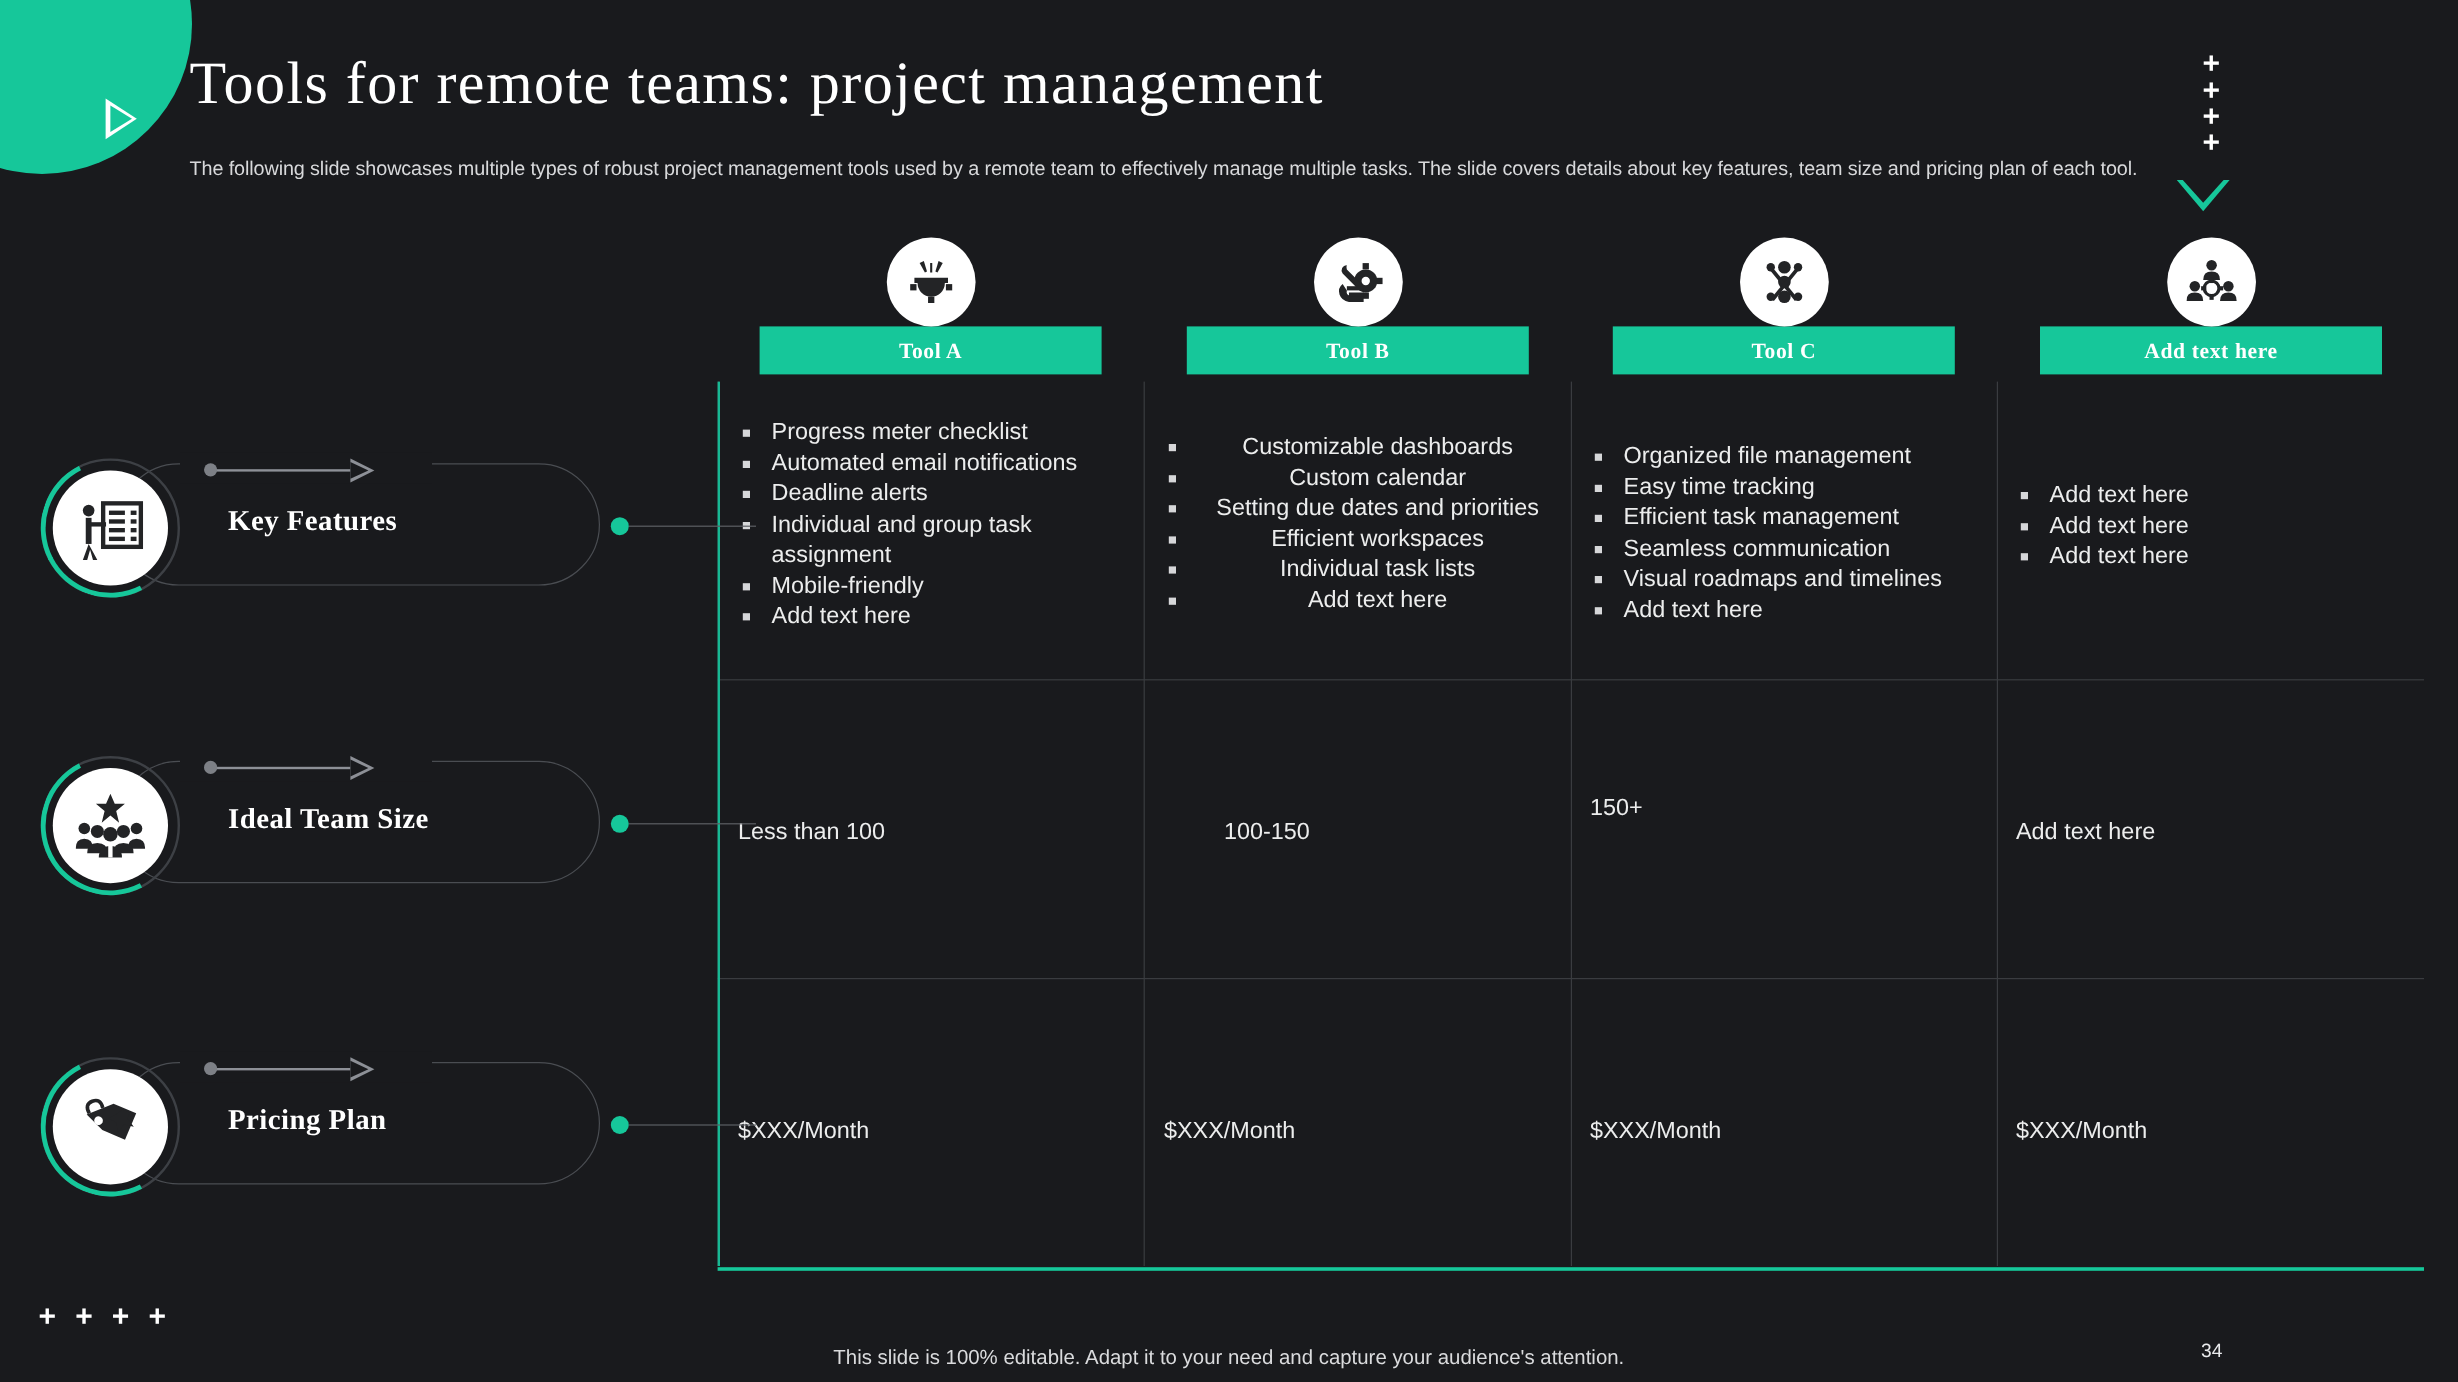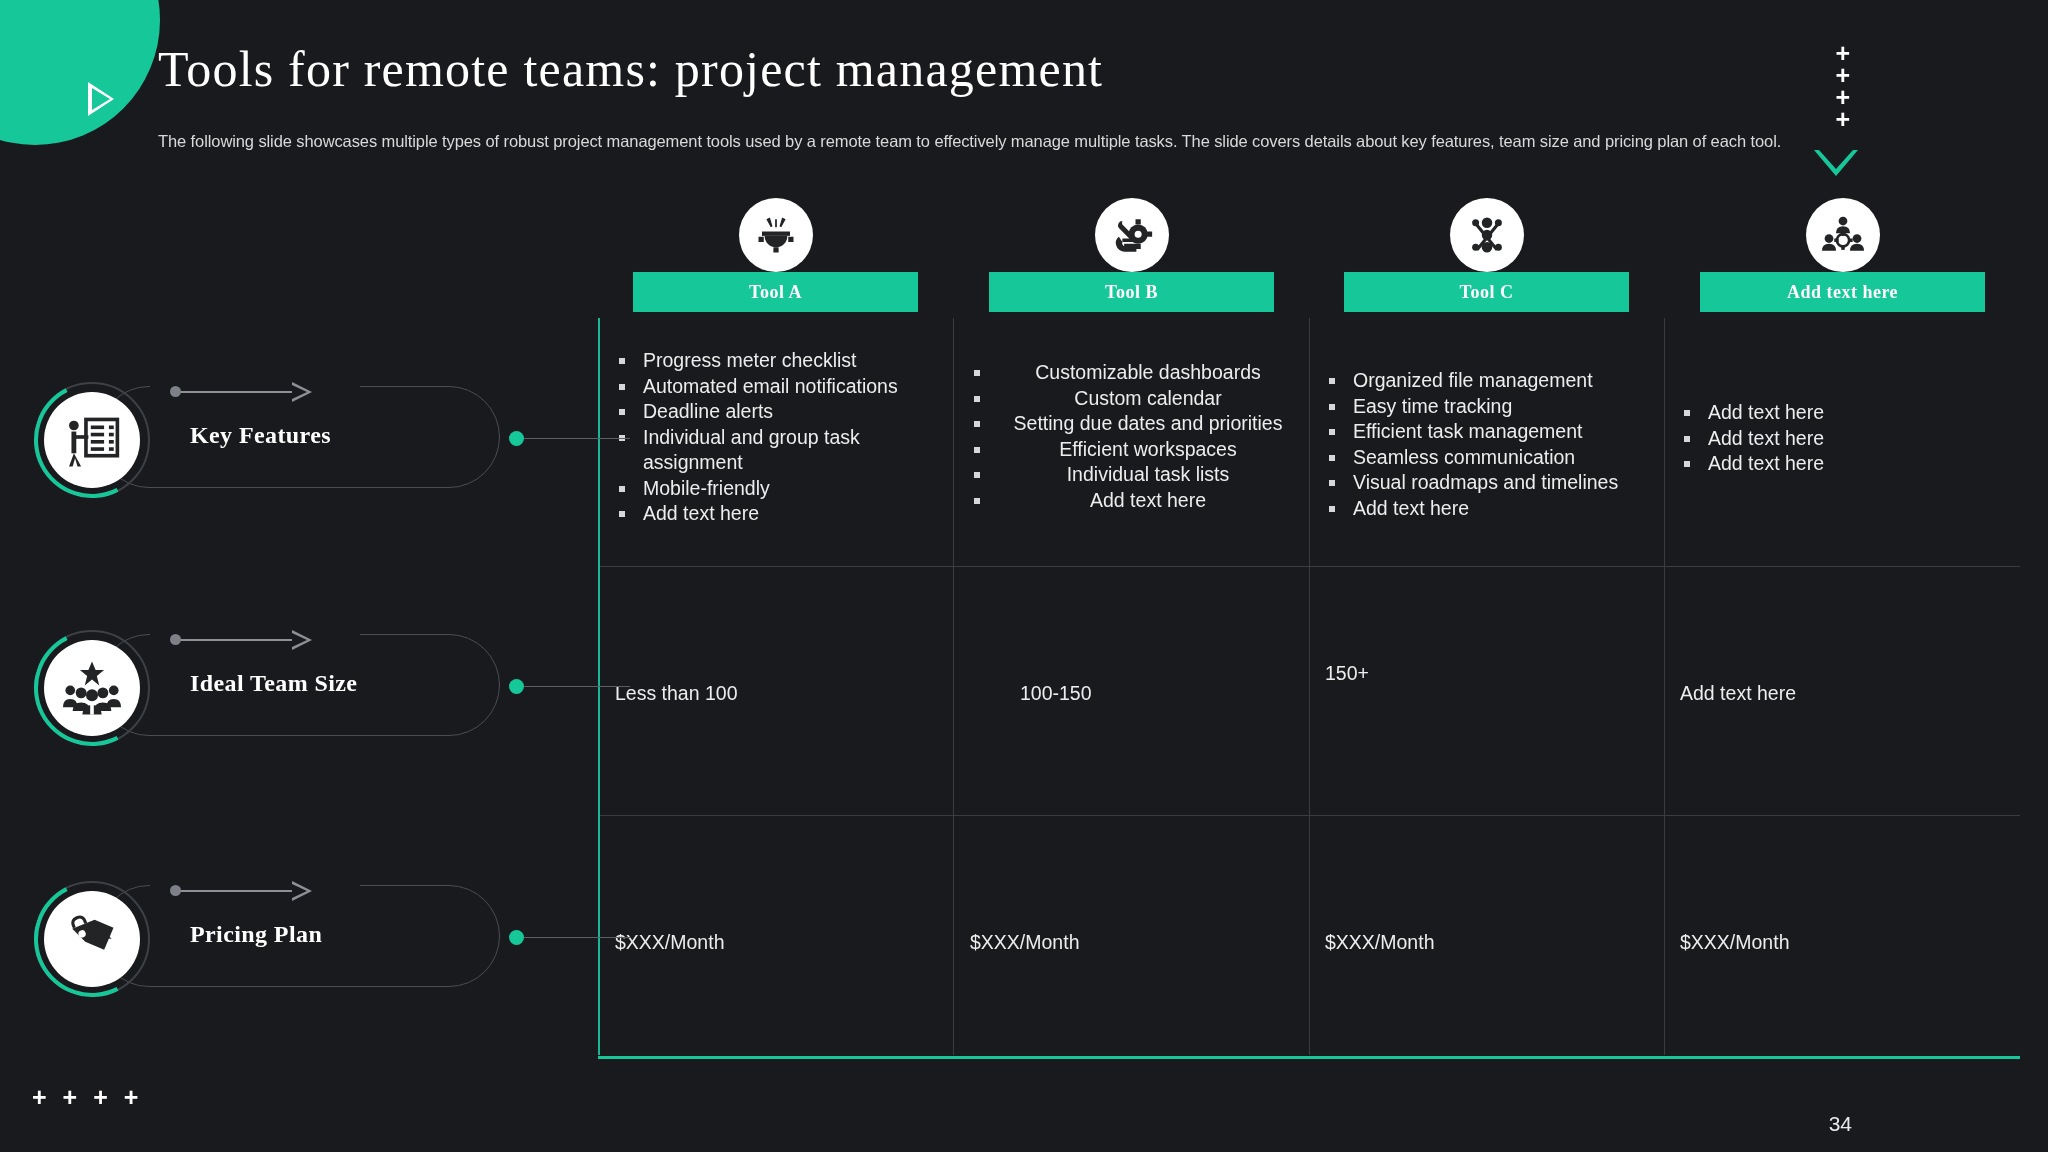--- a/index.html
+++ b/index.html
@@ -193,21 +193,21 @@
     z-index: 0;
   }
 
   
   .footer {
     position: absolute; left: 0; top: 1122px; width: 2048px;
     text-align: center; font-size: 17px; color: #dadbdd;
   }
   .pageno {
     position: absolute; right: 28px; bottom: 16px;
-    font-size: 21px; color: #e9eaec;
+    font-size: 16px; color: #e9eaec;
   }
 </style>
 </head>
 <body>
 
 <div class="slide">
 
   <div class="corner-blob"></div>
   <div class="corner-tri"></div>
   <div class="corner-tri-inner"></div>
@@ -436,15 +436,16 @@
         <div class="connector"></div>
       </div>
     </div>
 
   <div class="plus-row">
     <div class="p">+</div>
     <div class="p">+</div>
     <div class="p">+</div>
     <div class="p">+</div>
   </div>
+  <div class="footer">This slide is 100% editable.  Adapt it to your need and capture your audience's attention.</div>
   <div class="pageno">34</div>
 
 </div>
 
 </body></html>

